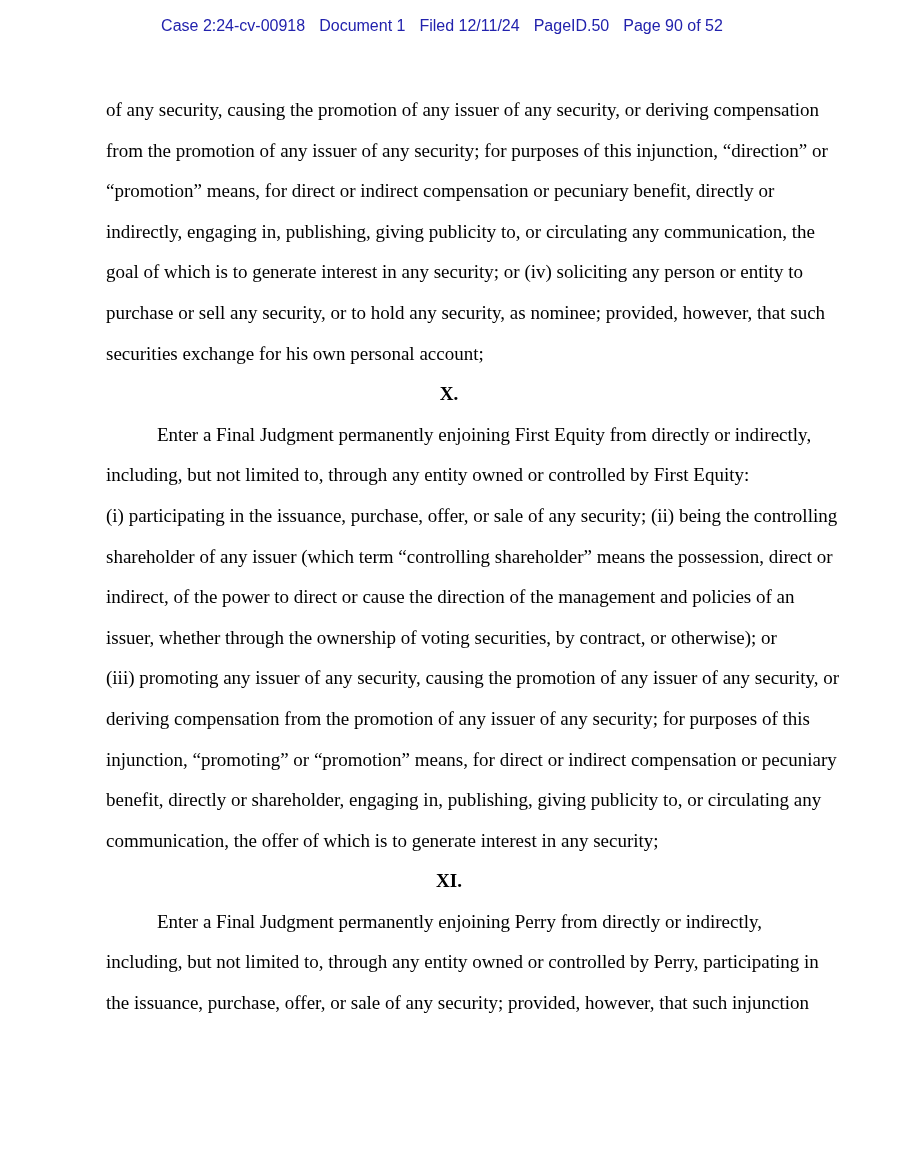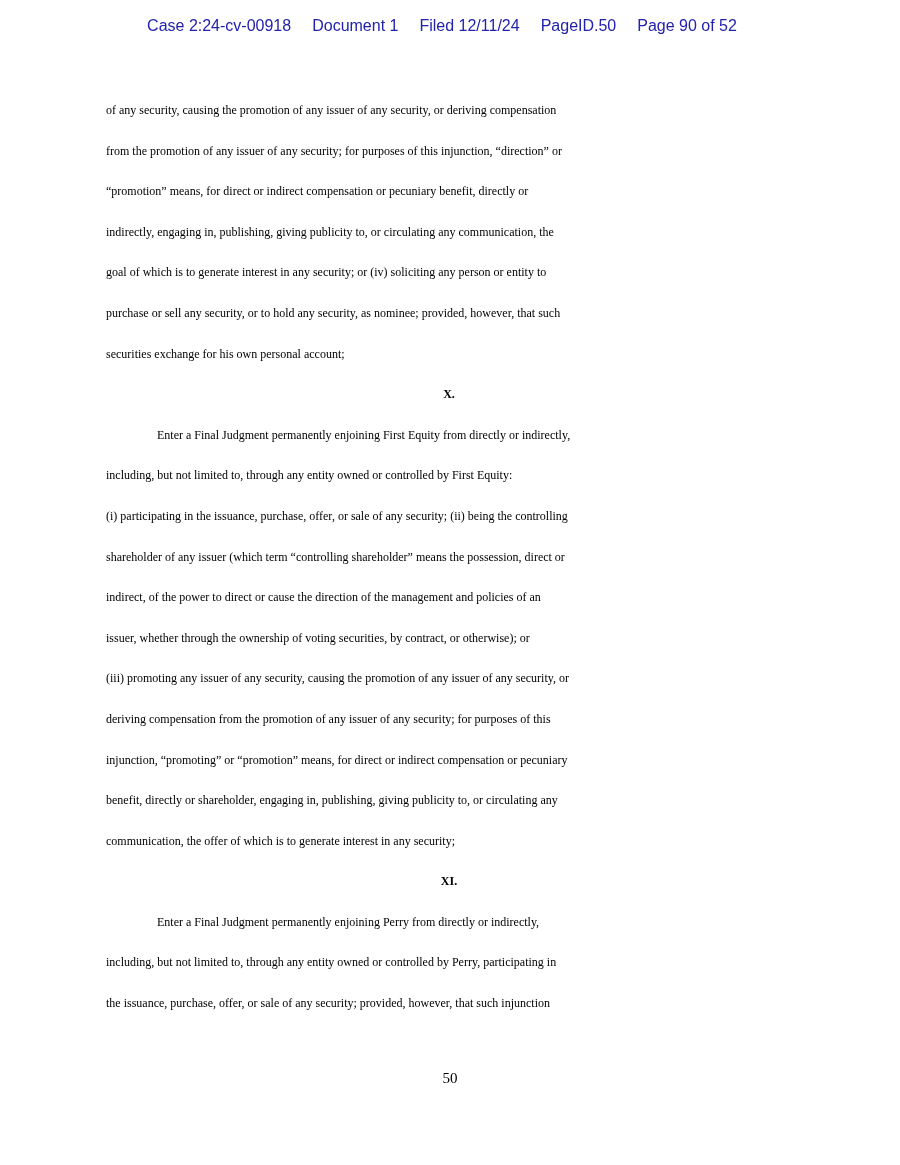--- a/index.html
+++ b/index.html
@@ -13,34 +13,34 @@
     color: #000000;
     overflow: hidden;
   }
   .case-header {
     position: absolute;
     top: 17px;
     left: 0;
     right: 16px;
     display: flex;
     justify-content: center;
-    gap: 21px;
+    gap: 14px;
     font-family: "Liberation Sans", sans-serif;
     font-size: 16px;
     font-weight: 400;
     white-space: nowrap;
   }
   .doc-body {
     position: absolute;
     top: 90px;
     left: 106px;
     width: 686px;
   }
   .line {
-    font-size: 12px;
+    font-size: 19px;
     line-height: 40.6px;
     white-space: nowrap;
     text-align: left;
   }
   .line.heading {
     font-weight: bold;
     text-align: center;
     white-space: normal;
   }
   .line.indent {
@@ -88,15 +88,14 @@
       <div class="line normal">deriving compensation from the promotion of any issuer of any security; for purposes of this</div>
       <div class="line normal">injunction, “promoting” or “promotion” means, for direct or indirect compensation or pecuniary</div>
       <div class="line normal">benefit, directly or shareholder, engaging in, publishing, giving publicity to, or circulating any</div>
       <div class="line normal">communication, the offer of which is to generate interest in any security;</div>
       <div class="line heading">XI.</div>
       <div class="line indent">Enter a Final Judgment permanently enjoining Perry from directly or indirectly,</div>
       <div class="line normal">including, but not limited to, through any entity owned or controlled by Perry, participating in</div>
       <div class="line normal">the issuance, purchase, offer, or sale of any security; provided, however, that such injunction</div>
     </div>
 
-  <div class="page-footer">50</div>
 
 </div>
 
 </body></html>

